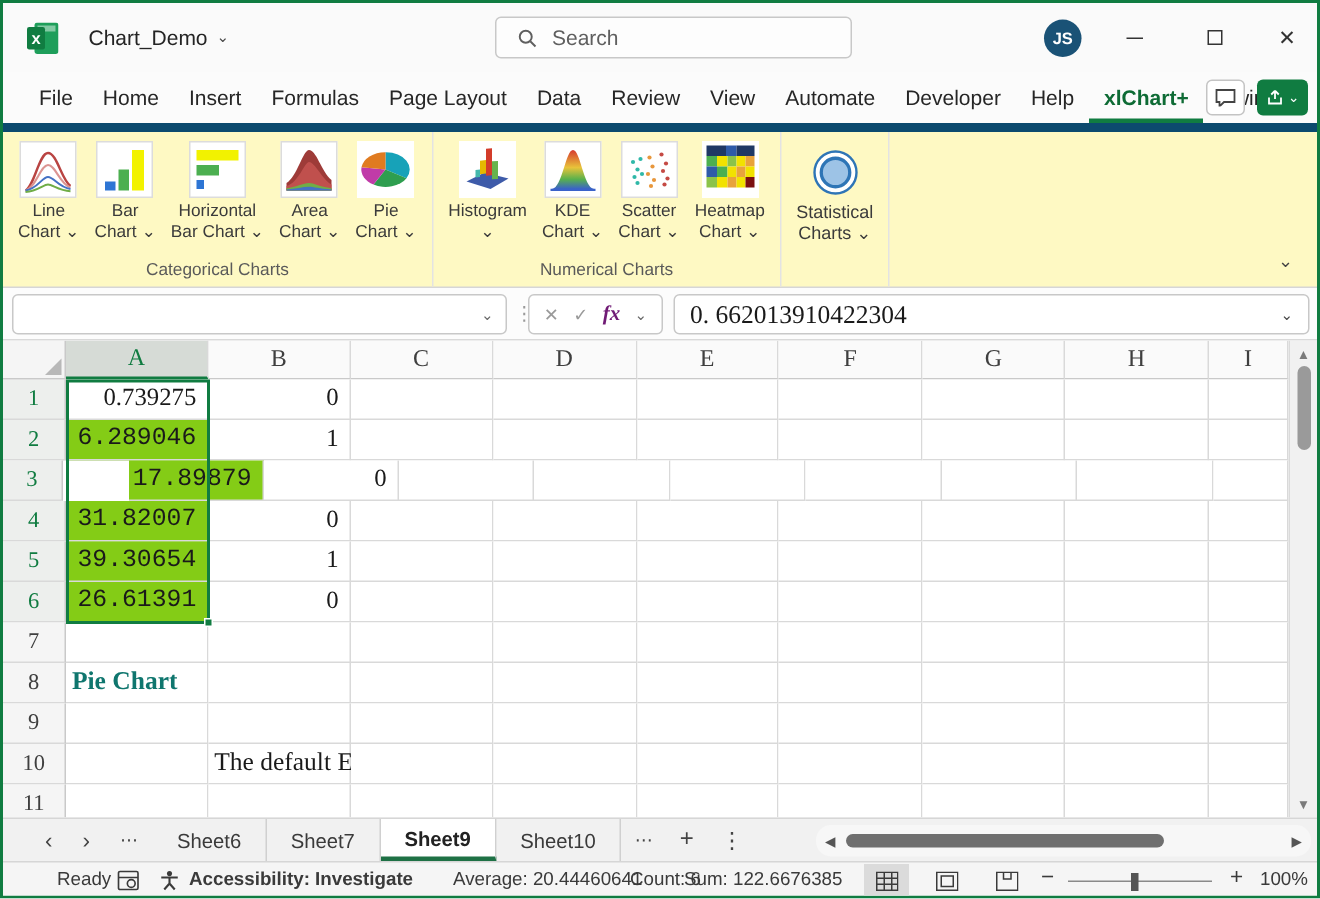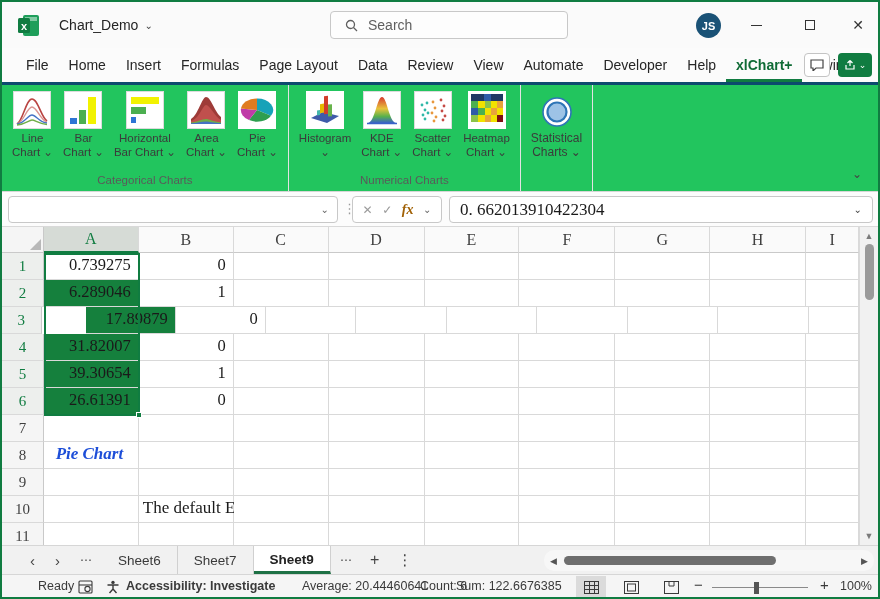--- a/index.html
+++ b/index.html
@@ -18,53 +18,53 @@
   .winbtn .sq { width:10px; height:10px; border:1px solid #333; }
 
   
   .menubar { height:34px; background:#FBFBFB; display:flex; align-items:center; padding-left:14px; gap:0; position:relative; flex:0 0 auto; }
   .menu-item { padding:0 10px; font-size:14px; color:#262626; height:34px; display:flex; align-items:center; }
   .menu-item.active { font-weight:bold; color:#0E6B35; border-bottom:3px solid #107C41; padding-top:3px; }
   .comment-btn { position:absolute; left:802px; top:5px; width:26px; height:24px; border:1px solid #C4C4C4; border-radius:4px; display:flex; align-items:center; justify-content:center; background:#fff; }
   .share-btn { position:absolute; left:836px; top:5px; width:34px; height:24px; background:#107C41; border-radius:4px; display:flex; align-items:center; justify-content:center; gap:3px; color:#fff; font-size:9px; }
 
   
-  .ribbon { height:110px; background:#22c55e; border-top:3px solid #0c4a6e; border-bottom:1px solid #D6D6D6; display:flex; position:relative; flex:0 0 auto; }
+  .ribbon { height:110px; background:#fef9c3; border-top:6px solid #0c4a6e; border-bottom:1px solid #D6D6D6; display:flex; position:relative; flex:0 0 auto; }
   .rgroup { display:flex; flex-direction:column; border-right:1px solid #E3E3E3; padding:4px 6px 2px; }
   .ritems { display:flex; flex:1; align-items:flex-start; gap:2px; }
   .ritem { display:flex; flex-direction:column; align-items:center; padding:2px 4px; }
   .ricon { width:38px; height:38px; border:1px solid #DCDCDC; background:#fff; display:flex; align-items:center; justify-content:center; }
   .ricon.noborder { border:none; }
   .rlabel { font-size:11.5px; color:#3B3B3B; text-align:center; line-height:13.5px; margin-top:3px; white-space:nowrap; }
   .rgroup-label { font-size:11.5px; color:#5A5A5A; text-align:center; padding:2px 0 3px; }
   .ribbon-collapse { position:absolute; right:16px; bottom:10px; color:#444; font-size:12px; }
 
   
   .formulabar { height:35px; background:#FCFCFC; display:flex; align-items:center; position:relative; border-bottom:1px solid #D9D9D9; flex:0 0 auto; }
   .namebox { position:absolute; left:6px; top:4px; width:330px; height:27px; border:1px solid #C8C8C8; border-radius:4px; background:#fff; display:flex; align-items:center; justify-content:flex-end; padding-right:8px; color:#666; font-size:10px; }
   .fb-dots { position:absolute; left:341px; top:9px; color:#9a9a9a; font-size:13px; }
   .fxgroup { position:absolute; left:350px; top:4px; width:90px; height:27px; border:1px solid #C8C8C8; border-radius:4px; background:#fff; display:flex; align-items:center; justify-content:space-evenly; color:#9a9a9a; font-size:12px; }
-  .fx { font-family:"Liberation Serif",serif; font-style:italic; font-weight:bold; color:#a16207; font-size:14px;text-align:center; }
+  .fx { font-family:"Liberation Serif",serif; font-style:italic; font-weight:bold; color:#701a75; font-size:14px;text-align:center; }
   .formulafield { position:absolute; left:447px; top:4px; width:424px; height:27px; border:1px solid #C8C8C8; border-radius:4px; background:#fff; display:flex; align-items:center; padding:0 10px; font-family:"Liberation Serif",serif; font-size:17px; color:#1a1a1a; }
   .formulafield .chev { margin-left:auto; }
 
   
   .gridwrap { position:relative; height:318px; overflow:hidden; flex:0 0 auto; display:flex; }
   .gridmain { position:relative; width:857px; overflow:hidden; }
   .colhdrs { display:flex; height:26px; }
   .corner { width:42px; height:26px; background:#F5F5F5; border-right:1px solid #C9C9C9; border-bottom:1px solid #C9C9C9; position:relative; }
   .corner:after { content:""; position:absolute; right:2px; bottom:2px; border-left:11px solid transparent; border-bottom:11px solid #B8B8B8; }
   .colhdr { height:26px; background:#FAFAFA; border-right:1px solid #D9D9D9; border-bottom:1px solid #C9C9C9; font-family:"Liberation Serif",serif; font-size:16px; color:#3F3F3F; display:flex; align-items:center; justify-content:center; }
   .colhdr.sel { background:#D6DBD6; color:#107C41; border-bottom:2px solid #107C41; }
   .grid-row { display:flex; height:27px; }
   .row-hdr { width:42px; background:#F5F5F5; border-right:1px solid #C9C9C9; border-bottom:1px solid #D9D9D9; font-family:"Liberation Serif",serif; font-size:15px; color:#3F3F3F; display:flex; align-items:center; justify-content:center; }
   .row-hdr.sel { color:#107C41; background:#EDEFED; }
   .cell { height:27px; border-right:1px solid #D9D9D9; border-bottom:1px solid #D9D9D9; background:#fff; font-family:"Liberation Serif",serif; font-size:16.5px; color:#1a1a1a; text-align:right; padding:2px 7px 0 0; overflow:hidden; }
-  .cell.shaded { background:#15803d; }
-  .cell.red-label { text-align:center; padding-left:4px; font-weight:bold; color:#1d4ed8; font-size:17px; white-space:nowrap; overflow:visible;font-style:italic; }
+  .cell.shaded { background:#84cc16;font-family:Liberation Mono, monospace; }
+  .cell.red-label { text-align:left; padding-left:4px; font-weight:bold; color:#0f766e; font-size:17px; white-space:nowrap; overflow:visible; }
   .cell.note-text { text-align:left; padding-left:4px; white-space:nowrap; overflow:visible; font-size:17px; }
   .selection { position:absolute; left:42px; top:26px; width:96px; height:163px; border:2px solid #107C41; pointer-events:none; z-index:4; }
   .selection .handle { position:absolute; right:-4px; bottom:-4px; width:6px; height:6px; background:#107C41; border:1px solid #fff; }
   .chartbox { position:absolute; left:307px; top:54px; width:466px; height:264px; background:#fff; border:1px solid #D9D9D9; z-index:5; }
   .chart-title { text-align:center; margin-top:12px; font-size:15px; color:#595959; }
   .vscroll { width:19px; background:#F1F1F1; border-left:1px solid #DADADA; display:flex; flex-direction:column; align-items:center; font-size:9px; color:#7a7a7a; }
   .vthumb { width:9px; height:56px; background:#9A9A9A; border-radius:5px; margin-top:3px; }
 
   
   .tabbar { height:29px; background:#F1F1F1; border-top:1px solid #D6D6D6; display:flex; align-items:stretch; position:relative; flex:0 0 auto; }
@@ -529,20 +529,21 @@
 
   <div class="tabbar">
     <div class="tabnav">
       <span>‹</span>
       <span>›</span>
       <span style="font-size:12px">⋯</span>
     </div>
     <div class="sheettab">Sheet6</div>
     <div class="sheettab">Sheet7</div>
     <div class="sheettab active">Sheet9</div>
+    <div class="sheettab">Sheet10</div>
     <div class="tab-extra">
       <span style="font-size:12px">⋯</span>
       <span style="font-size:16px">+</span>
       <span>⋮</span>
     </div>
     <div class="hscroll">
       <span class="harrow" style="left:6px">◀</span>
       <div class="hthumb"></div>
       <span class="harrow" style="right:6px">▶</span>
     </div>

